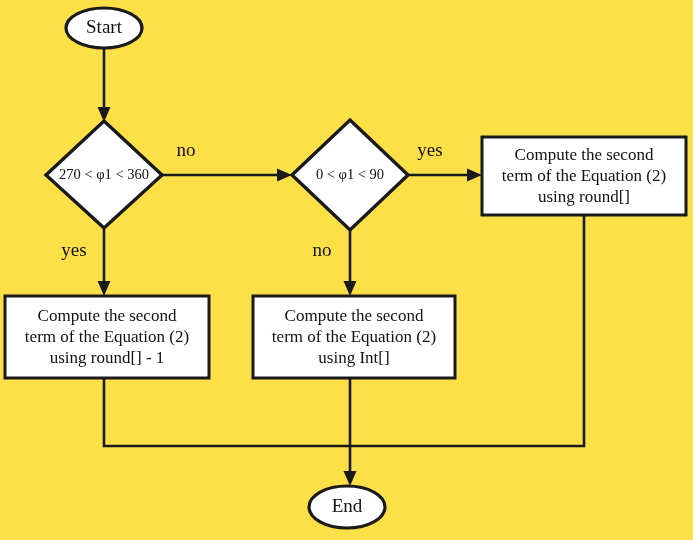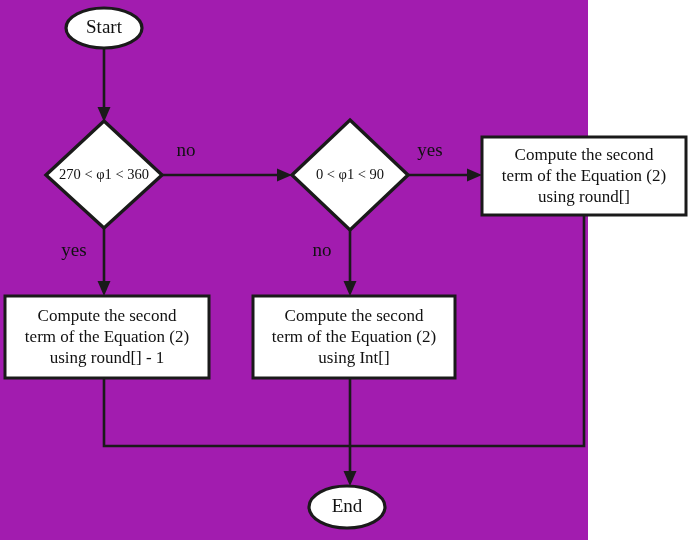--- a/index.html
+++ b/index.html
@@ -8,23 +8,23 @@
     background: #ffffff;
   }
   body {
     width: 693px;
     height: 540px;
     font-family: "Liberation Serif", "DejaVu Serif", serif;
     overflow: hidden;
   }
   #flowchart-root {
     position: relative;
-    width: 588px;
+    width: 693px;
     height: 540px;
-    background: #a21caf;
+    background: #fde047;
   }
   svg#flow-svg {
     display: block;
     width: 693px;
     height: 540px;
   }
   .node-shape {
     fill: #ffffff;
     stroke: #1a1a1a;
   }

